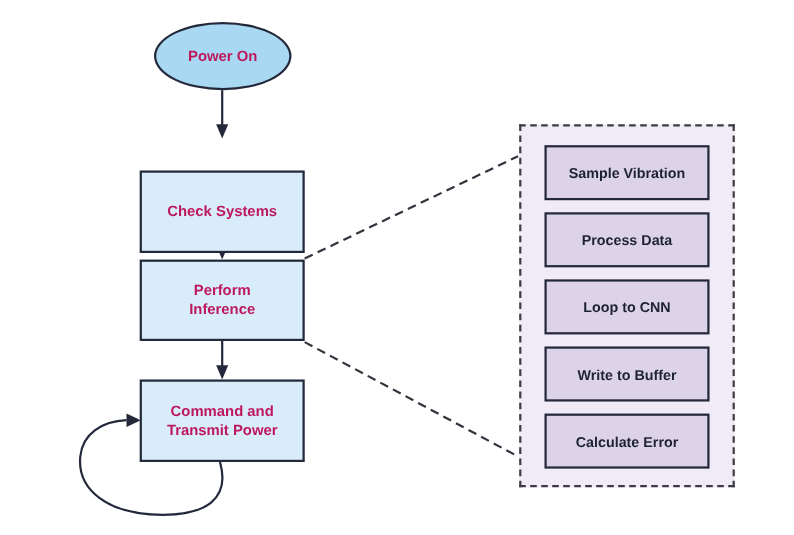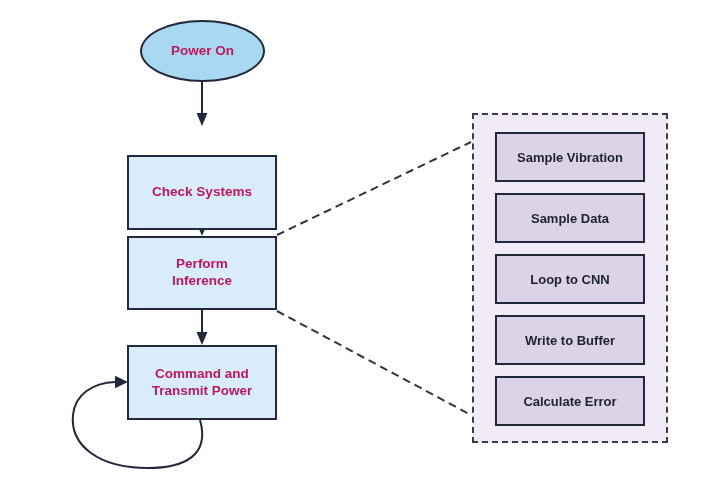--- a/index.html
+++ b/index.html
@@ -114,21 +114,21 @@
 
   <div class="node process" style="left:127px; top:345px; width:150px; height:75px; padding:0 20px;">
     <span>Command and Transmit Power</span>
   </div>
 
   <div class="panel">
     <div class="subtask">
       <span>Sample Vibration</span>
     </div>
     <div class="subtask">
-      <span>Sample Data</span>
+      <span>Process Data</span>
     </div>
     <div class="subtask">
       <span>Loop to CNN</span>
     </div>
     <div class="subtask">
       <span>Write to Buffer</span>
     </div>
     <div class="subtask">
       <span>Calculate Error</span>
     </div>

